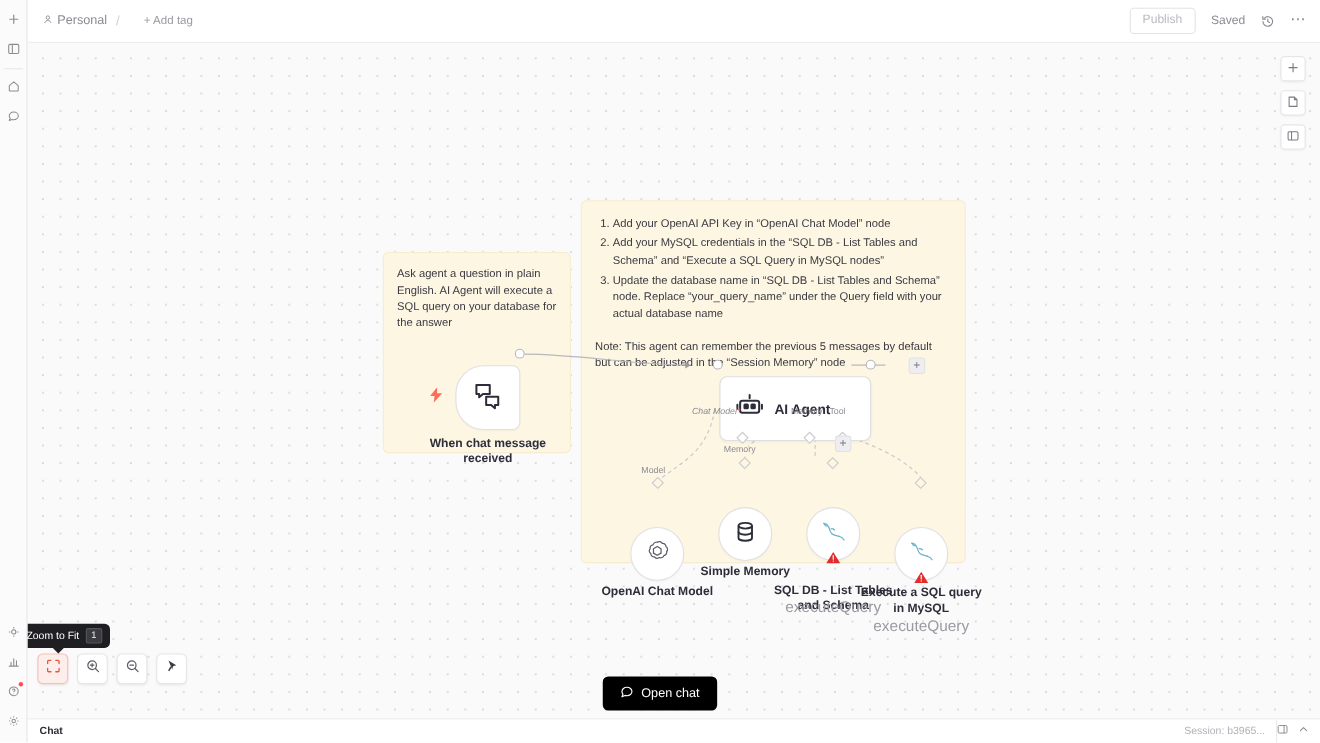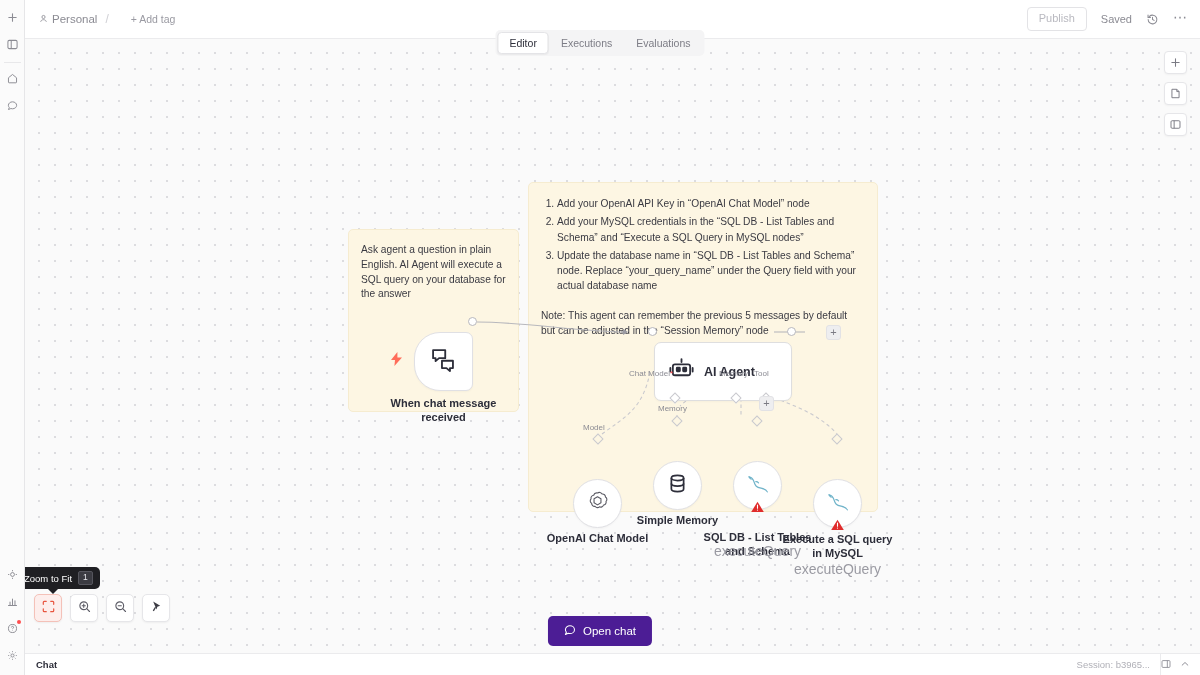--- a/index.html
+++ b/index.html
@@ -229,21 +229,21 @@
     border-left: 5px solid transparent; border-right: 5px solid transparent;
     border-top: 5px solid #1f1f23;
   }
   .kbd {
     background: #3b3b42; border: 1px solid #55555d; border-radius: 2px;
     padding: 0px 4px; font-size: 8.5px; color: #e8e8ec; line-height: 1.4;
   }
 
   .open-chat {
     position: absolute; left: 50%; transform: translateX(-50%); bottom: 29px;
-    background: #4c1d95; color: #fff; border: none; border-radius: 5px;
+    background: #000000; color: #fff; border: none; border-radius: 5px;
     font-size: 11.5px; padding: 8px 16px; cursor: pointer;
     display: flex; align-items: center; gap: 7px; z-index: 25;
     font-family: inherit;
   }
 
   
   .right-stack {
     position: absolute; right: 13px; top: 51px;
     display: flex; flex-direction: column; gap: 8px; z-index: 25;
   }
@@ -371,25 +371,20 @@
         <svg width="13" height="13" viewBox="0 0 14 14" fill="none" stroke="currentColor" stroke-width="1.1" stroke-linecap="round">
             <path d="M2.3 7a4.7 4.7 0 1 0 1.4-3.35"></path>
             <path d="M2.2 2.1v2.6h2.6"></path>
             <path d="M7 4.6V7l1.7 1"></path>
           </svg>
       </span>
       <span class="hdr-dots">⋯</span>
     </div>
   </div>
 
-  <div class="tabs">
-    <div class="tab active">Editor</div>
-    <div class="tab">Executions</div>
-    <div class="tab">Evaluations</div>
-  </div>
 
   <div class="canvas">
 
     <div class="sticky" id="sticky-instructions">
       <div class="sticky-text">
         <ol class="sticky-list">
           <li>Add your OpenAI API Key in “OpenAI Chat Model” node</li>
           <li>Add your MySQL credentials in the “SQL DB - List Tables and Schema” and “Execute a SQL Query in MySQL nodes”</li>
           <li>Update the database name in “SQL DB - List Tables and Schema” node. Replace “your_query_name” under the Query field with your actual database name</li>
         </ol>
@@ -450,21 +445,21 @@
           <path d="M1.4 11.4v3.8M24.6 11.4v3.8"></path>
         </svg>
       </span>
       <span class="agent-title">AI Agent</span>
     </div>
     <div class="port-dot" style="left:623px; top:288px;"></div>
     <div class="port-dot" style="left:762px; top:288px;"></div>
     <div class="plus-sq" style="left:801px; top:286px;">+</div>
 
     <div class="port-diamond on-white" style="left:646px; top:355px;"></div>
-    <div class="conn-label" style="left:604px; top:330px;">
+    <div class="conn-label" style="left:604px; top:330px;font-style:italic;">
       <span>Chat Model</span><span class="req">*</span>
     </div>
     <div class="port-diamond on-white" style="left:707px; top:355px;"></div>
     <div class="conn-label" style="left:694px; top:330px;">Memory</div>
     <div class="port-diamond on-white" style="left:737px; top:355px;"></div>
     <div class="conn-label" style="left:729px; top:330px;">Tool</div>
 
     <div class="plus-sq" style="left:734px; top:357px;">+</div>
 
     <div class="port-diamond" style="left:569px; top:396px;"></div>

